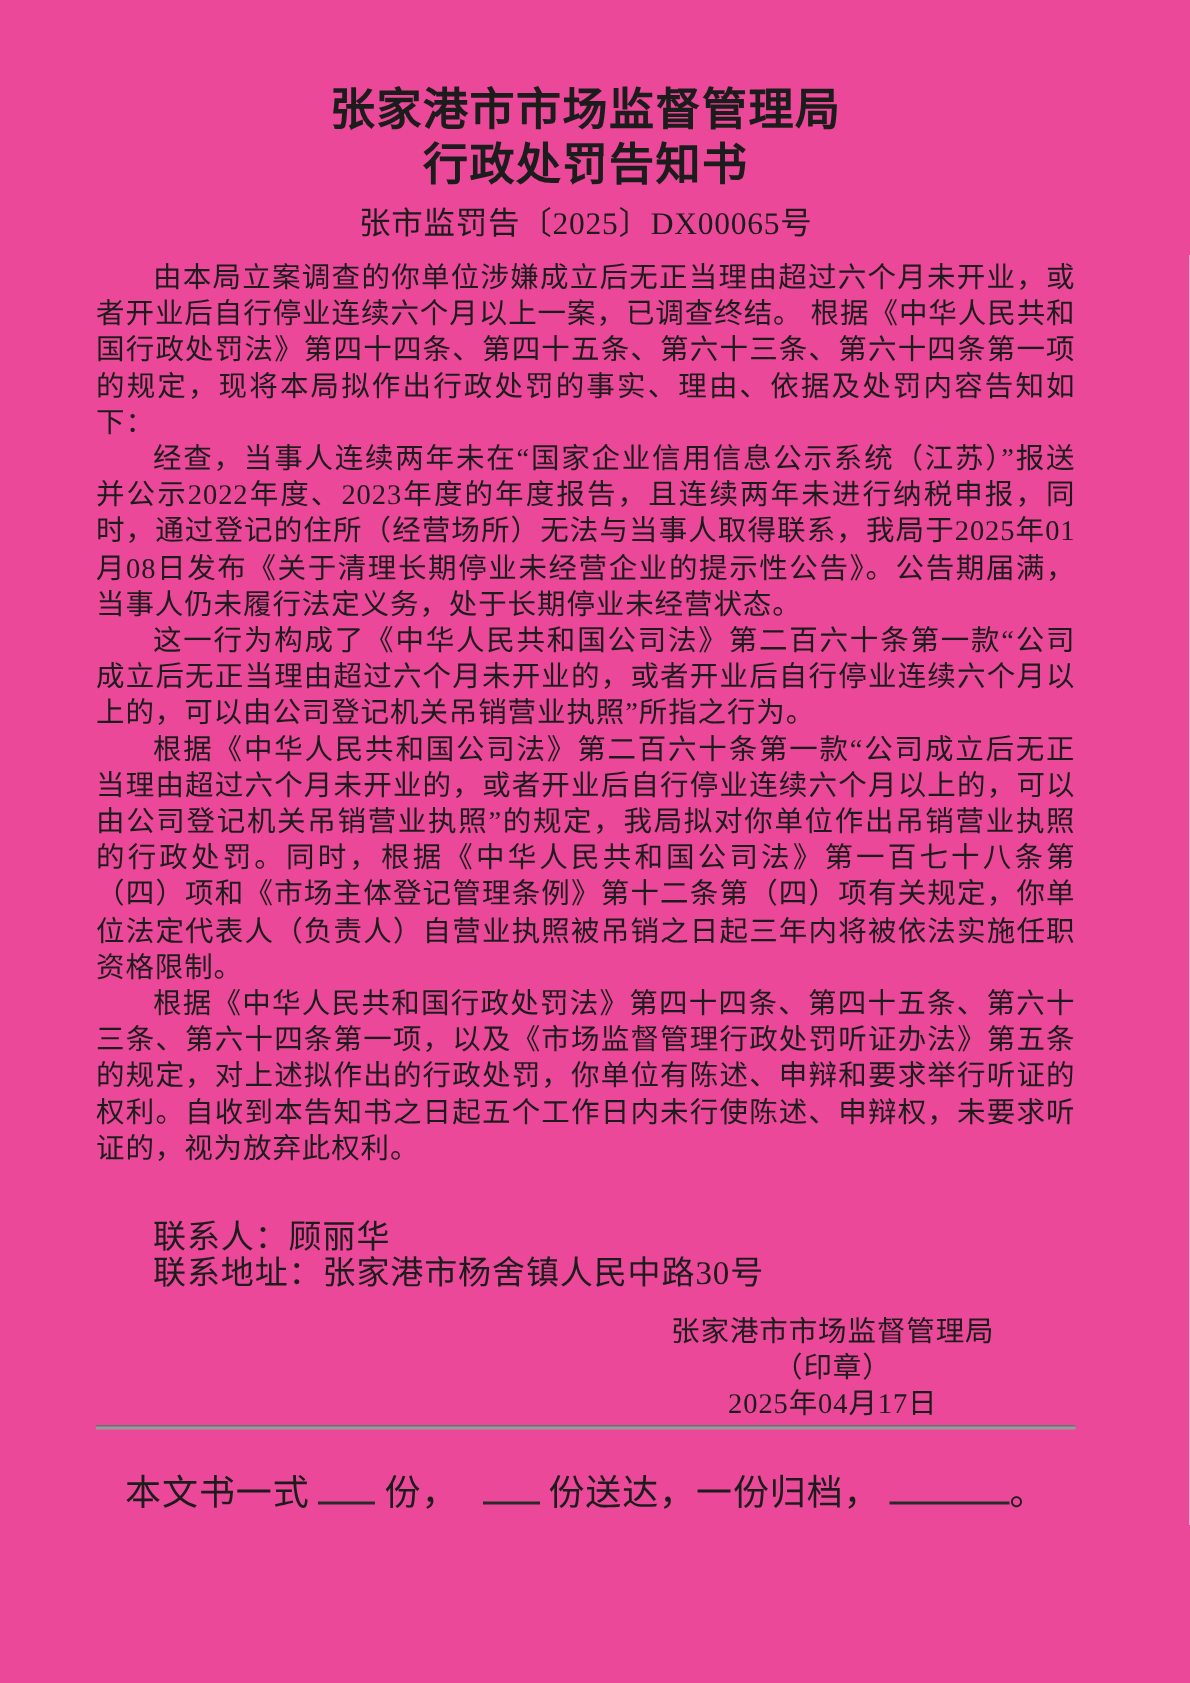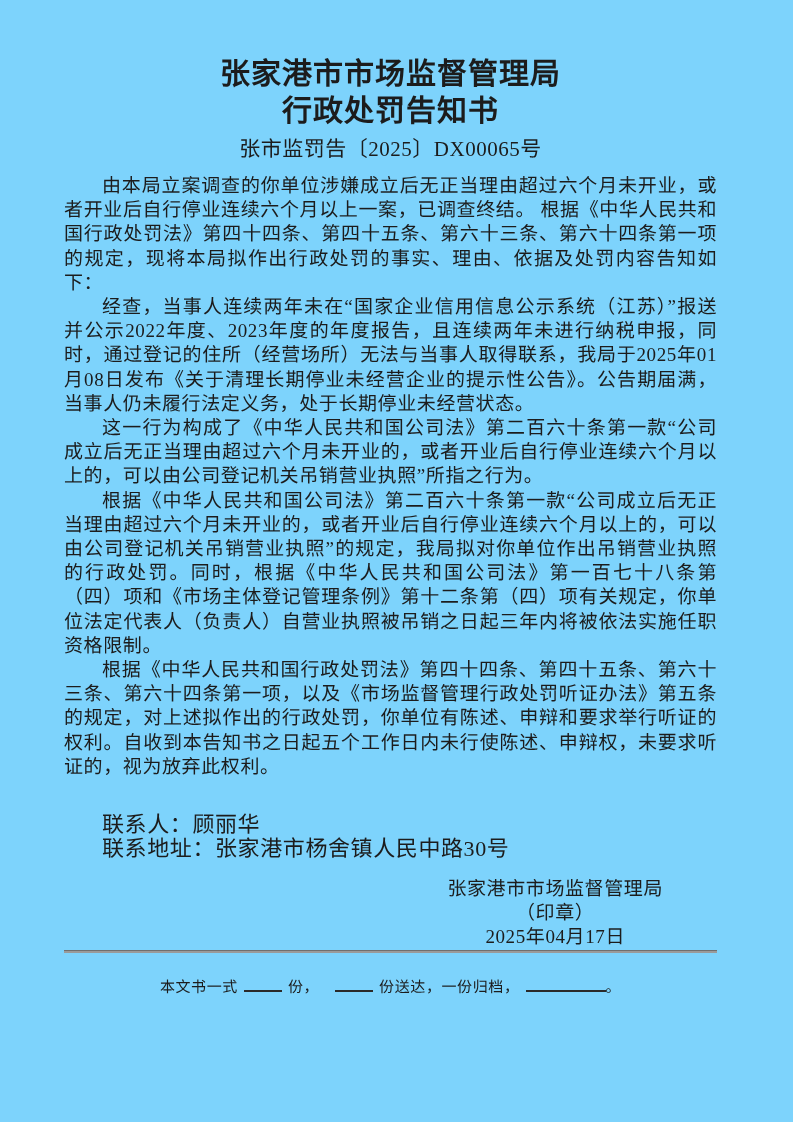--- a/index.html
+++ b/index.html
@@ -1,21 +1,21 @@
 <!DOCTYPE html>
 <html lang="zh-CN"><head>
 <meta charset="utf-8">
 <style>
   html, body { margin: 0; padding: 0; background: #ffffff; }
   .page {
     position: relative;
     width: 793px;
     height: 1122px;
     margin: 0 auto;
-    background: #7dd3fc;
+    background: #ec4899;
     box-sizing: border-box;
     padding: 55px 76px 0 64px;
     font-family: "Liberation Serif", serif;
     color: #1c1c1c;
     overflow: hidden;
   }
   .agency-title, .doc-title {
     text-align: center;
     font-family: "Liberation Sans", sans-serif;
     font-weight: bold;
@@ -58,21 +58,21 @@
   }
   .rule {
     margin-top: 1px;
     height: 2px;
     background: #9a9a9a;
     border-top: 1px solid #6f6f6f;
   }
   .footer-note {
     margin-top: 22px;
     text-align: center;
-    font-size: 15px;
+    font-size: 24px;
     letter-spacing: 0.6px;
     white-space: nowrap;
   }
   .blank {
     display: inline-block;
     border-bottom: 2px solid #2a2a2a;
     height: 0.85em;
     vertical-align: baseline;
     margin: 0 6px;
   }

